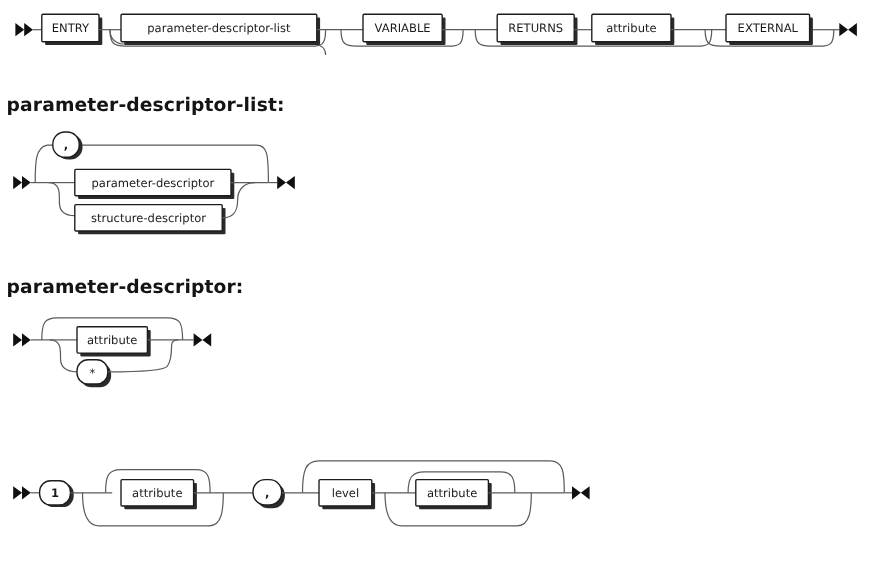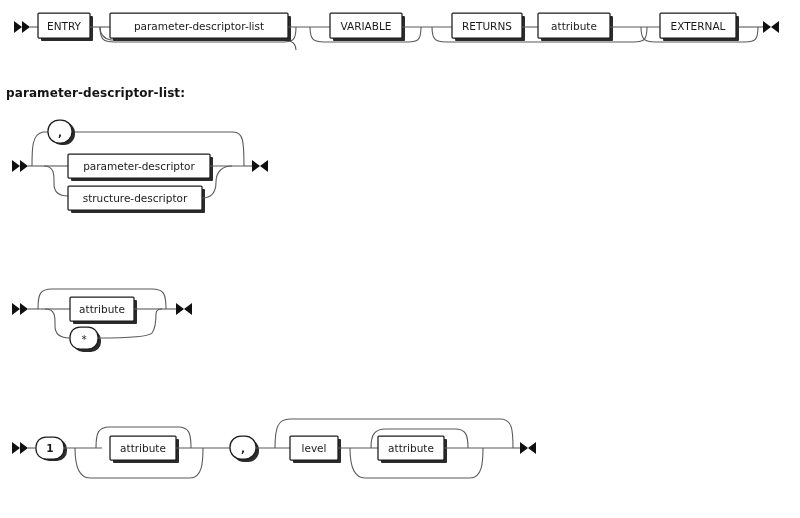--- a/index.html
+++ b/index.html
@@ -15,21 +15,21 @@
     overflow: hidden;
   }
   .diagram-page {
     position: relative;
     width: 685px;
     height: 518px;
   }
   .section-label {
     position: absolute;
     font-family: "DejaVu Sans", "Liberation Sans", sans-serif;
-    font-size: 12px;
+    font-size: 17px;
     font-weight: bold;
     color: #141414;
     letter-spacing: 0.1px;
     white-space: nowrap;
   }
   svg.rail {
     position: absolute;
     left: 0;
     top: 0;
     overflow: visible;
@@ -189,20 +189,21 @@
     <path class="trk" d="M 202,80 C 214,80 216,72 216,64 C 216,54 222,48 232,48"></path>
 
     <path class="trk" d="M 244,48 L 252,48"></path>
 
     <g>
       <path class="marker" d="M 252,42 L 260,48 L 252,54 Z"></path>
       <path class="marker" d="M 268,42 L 260,48 L 268,54 Z"></path>
     </g>
   </svg>
 
+  <div class="section-label" style="left:6px; top:251px;">parameter-descriptor:</div>
 
   <svg class="rail" width="260" height="90" style="left:0px; top:280px;">
 
     <g>
       <path class="marker" d="M 12,23 L 20,29 L 12,35 Z"></path>
       <path class="marker" d="M 20,23 L 28,29 L 20,35 Z"></path>
     </g>
     <path class="trk" d="M 28,29 L 45,29"></path>
 
     <path class="trk" d="M 38,29 C 38,14 40,9 52,9 L 152,9 C 164,9 166,14 166,29"></path>

